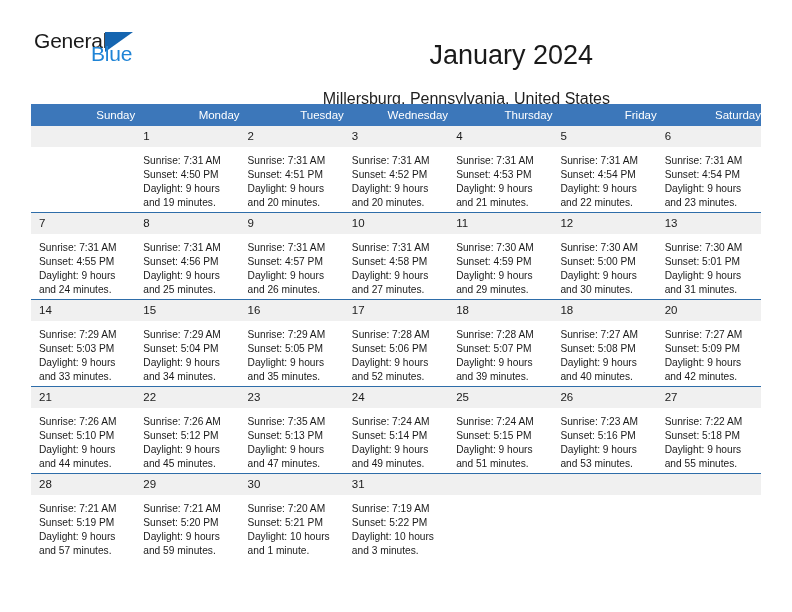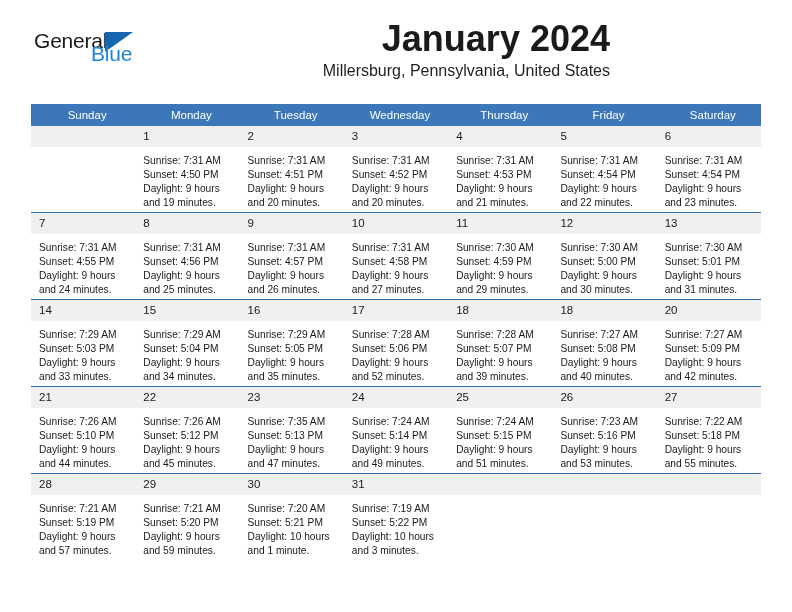--- a/index.html
+++ b/index.html
@@ -65,25 +65,25 @@
     letter-spacing: -0.2px;
   }
 
   .titles {
     position: absolute;
     right: 0;
     top: 0;
     text-align: right;
   }
   .cal-title {
-    font-size: 36px;
+    font-size: 27px;
     line-height: 33px;
     color: #1a1a1a;
-    font-weight: bold;
-    margin: 0;
+    font-weight: normal;
+    margin: 17px;
     white-space: nowrap;
   }
   .cal-subtitle {
     font-size: 16px;
     line-height: 20px;
     color: #1f1f1f;
     margin: 6px 0 0 0;
     white-space: nowrap;
   }
 
@@ -94,21 +94,21 @@
     top: 104px;
     width: 730px;
     border-collapse: collapse;
     table-layout: fixed;
   }
   .calendar th {
     background: #3c77ba;
     color: #ffffff;
     font-size: 11.5px;
     font-weight: normal;
-    text-align: center;
+    text-align: right;
     padding: 5px 0 5px 8px;
     height: 11px;
     border: none;
   }
   .week-row td {
     vertical-align: top;
     padding: 0;
     border: none;
     border-top: 1.4px solid #2e6da9;
     width: 104.28px;

